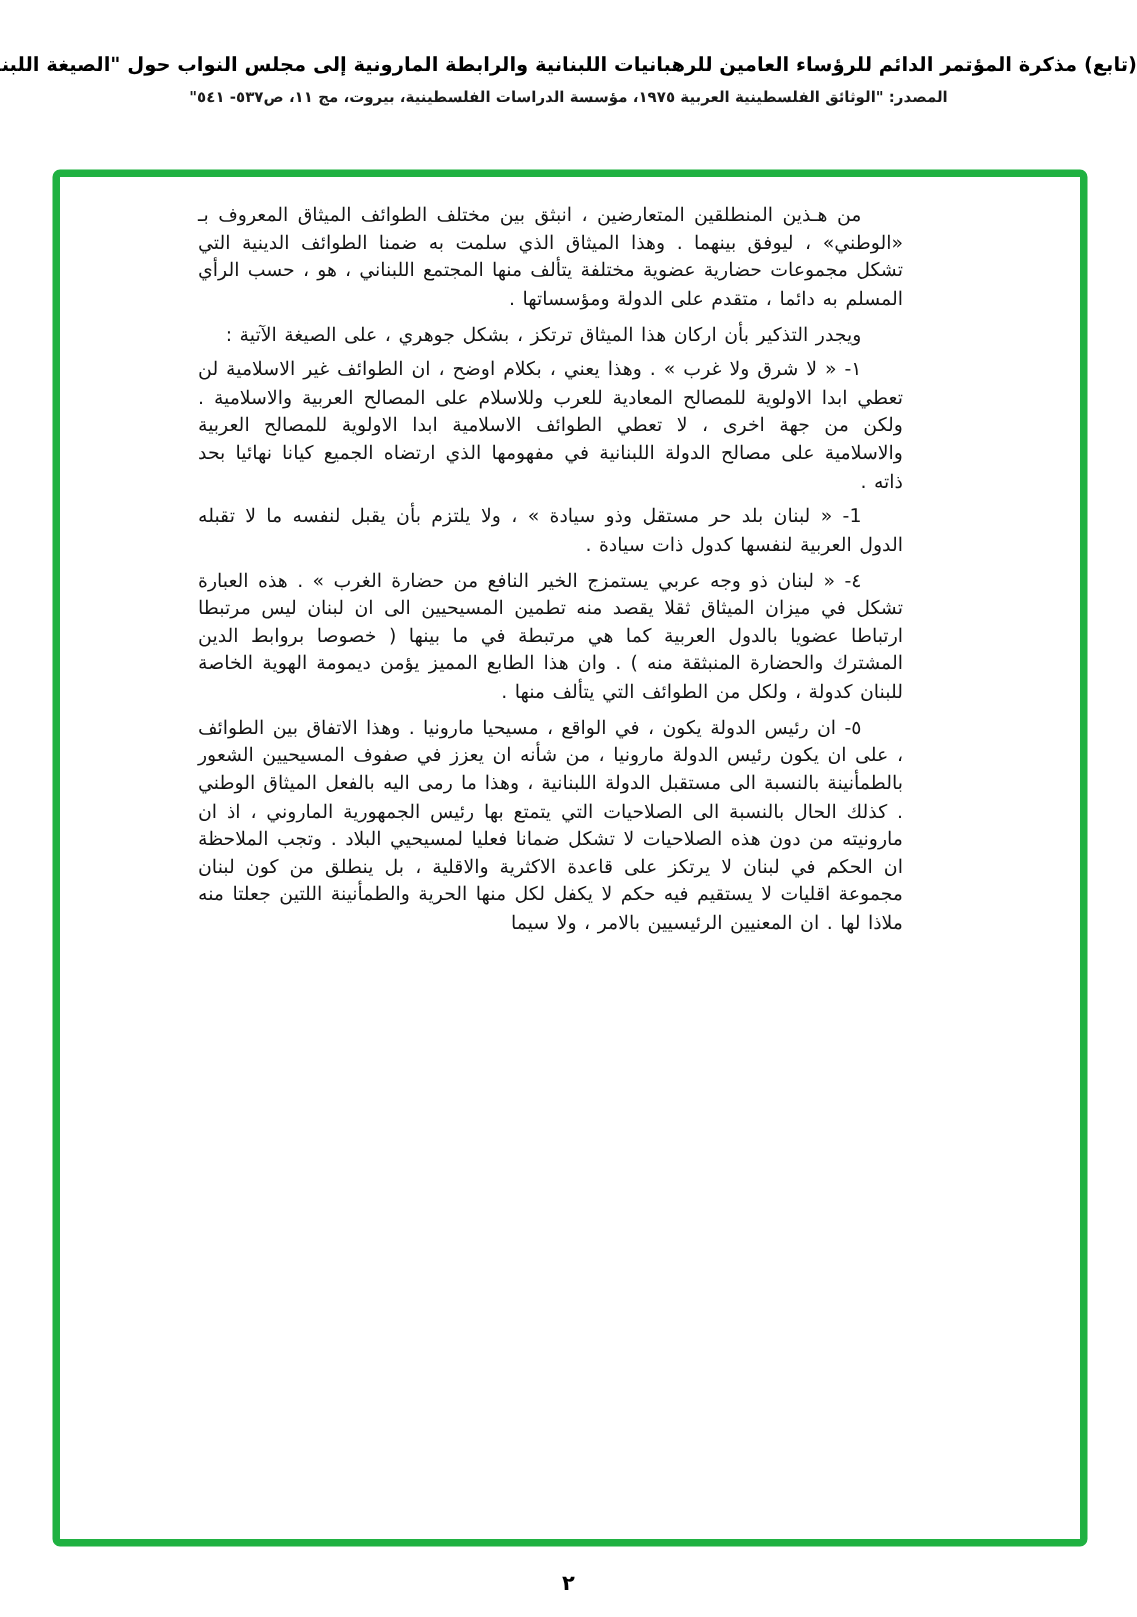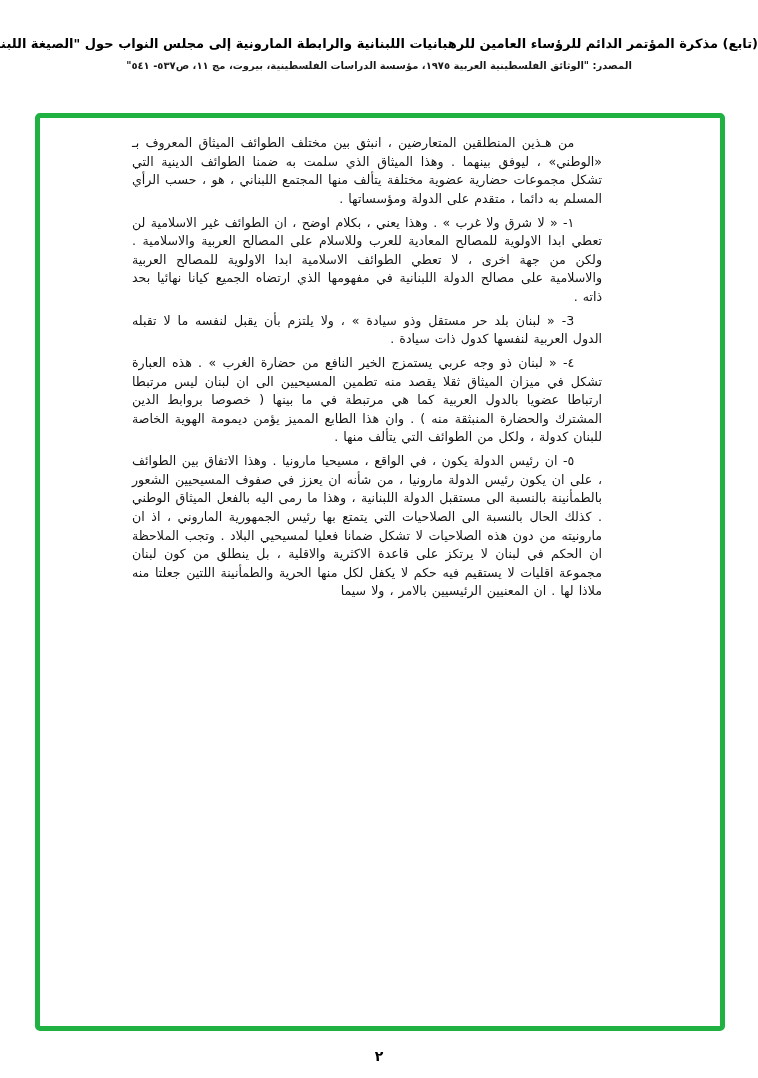--- a/index.html
+++ b/index.html
@@ -77,20 +77,21 @@
 <body>
 
 <header class="doc-header">
   <div class="doc-title">(تابع) مذكرة المؤتمر الدائم للرؤساء العامين للرهبانيات اللبنانية والرابطة المارونية إلى مجلس النواب حول "الصيغة اللبنانية"</div>
   <div class="doc-source">المصدر: "الوثائق الفلسطينية العربية ١٩٧٥، مؤسسة الدراسات الفلسطينية، بيروت، مج ١١، ص٥٣٧- ٥٤١"</div>
 </header>
 
 <div class="page-frame" style="border-color: rgb(31, 177, 65);">
   <div class="text-column">
     <p>من هـذين المنطلقين المتعارضين ، انبثق بين مختلف الطوائف الميثاق المعروف بـ «الوطني» ، ليوفق بينهما . وهذا الميثاق الذي سلمت به ضمنا الطوائف الدينية التي تشكل مجموعات حضارية عضوية مختلفة يتألف منها المجتمع اللبناني ، هو ، حسب الرأي المسلم به دائما ، متقدم على الدولة ومؤسساتها .</p>
+    <p>ويجدر التذكير بأن اركان هذا الميثاق ترتكز ، بشكل جوهري ، على الصيغة الآتية :</p>
     <p>١- « لا شرق ولا غرب » . وهذا يعني ، بكلام اوضح ، ان الطوائف غير الاسلامية لن تعطي ابدا الاولوية للمصالح المعادية للعرب وللاسلام على المصالح العربية والاسلامية . ولكن من جهة اخرى ، لا تعطي الطوائف الاسلامية ابدا الاولوية للمصالح العربية والاسلامية على مصالح الدولة اللبنانية في مفهومها الذي ارتضاه الجميع كيانا نهائيا بحد ذاته .</p>
-    <p>3- « لبنان بلد حر مستقل وذو سيادة » ، ولا يلتزم بأن يقبل لنفسه ما لا تقبله الدول العربية لنفسها كدول ذات سيادة .</p>
+    <p>1- « لبنان بلد حر مستقل وذو سيادة » ، ولا يلتزم بأن يقبل لنفسه ما لا تقبله الدول العربية لنفسها كدول ذات سيادة .</p>
     <p>٤- « لبنان ذو وجه عربي يستمزج الخير النافع من حضارة الغرب » . هذه العبارة تشكل في ميزان الميثاق ثقلا يقصد منه تطمين المسيحيين الى ان لبنان ليس مرتبطا ارتباطا عضويا بالدول العربية كما هي مرتبطة في ما بينها ( خصوصا بروابط الدين المشترك والحضارة المنبثقة منه ) . وان هذا الطابع المميز يؤمن ديمومة الهوية الخاصة للبنان كدولة ، ولكل من الطوائف التي يتألف منها .</p>
     <p>٥- ان رئيس الدولة يكون ، في الواقع ، مسيحيا مارونيا . وهذا الاتفاق بين الطوائف ، على ان يكون رئيس الدولة مارونيا ، من شأنه ان يعزز في صفوف المسيحيين الشعور بالطمأنينة بالنسبة الى مستقبل الدولة اللبنانية ، وهذا ما رمى اليه بالفعل الميثاق الوطني . كذلك الحال بالنسبة الى الصلاحيات التي يتمتع بها رئيس الجمهورية الماروني ، اذ ان مارونيته من دون هذه الصلاحيات لا تشكل ضمانا فعليا لمسيحيي البلاد . وتجب الملاحظة ان الحكم في لبنان لا يرتكز على قاعدة الاكثرية والاقلية ، بل ينطلق من كون لبنان مجموعة اقليات لا يستقيم فيه حكم لا يكفل لكل منها الحرية والطمأنينة اللتين جعلتا منه ملاذا لها . ان المعنيين الرئيسيين بالامر ، ولا سيما</p>
   </div>
 </div>
 
 <div class="page-number">٢</div>
 
 </body></html>

